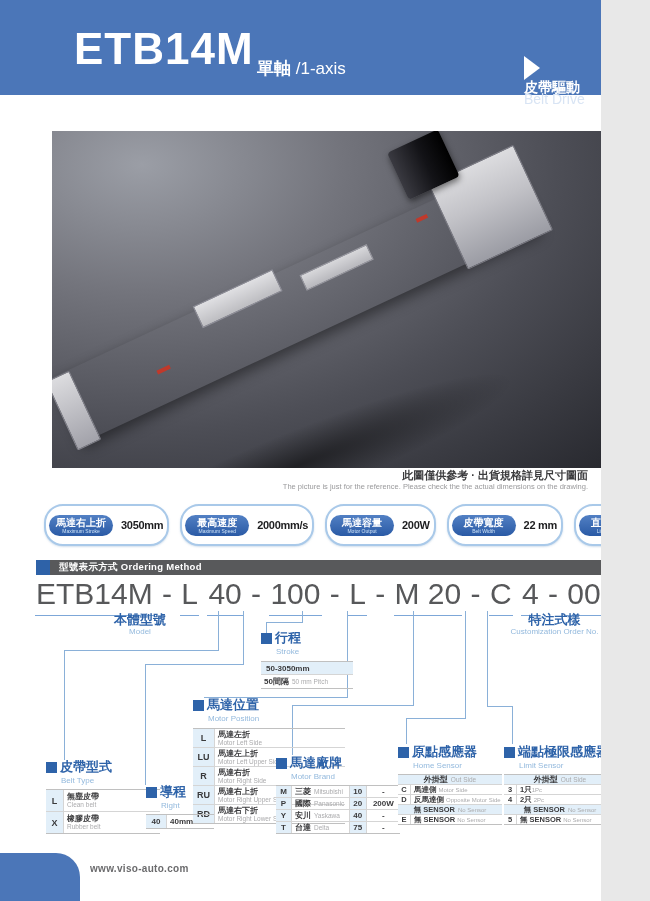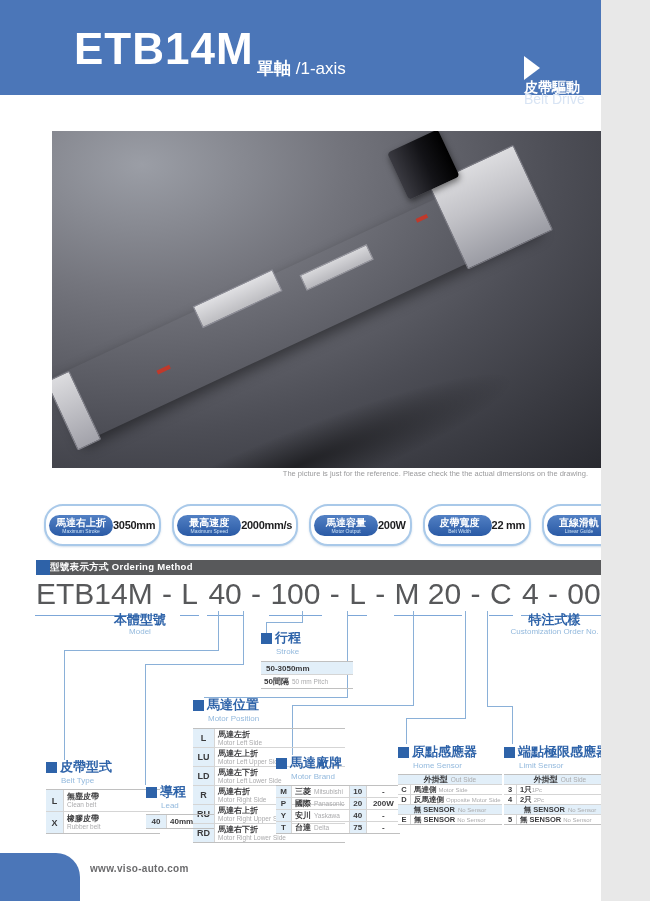--- a/index.html
+++ b/index.html
@@ -52,27 +52,27 @@
   .note-en{font-size:7.5px;color:#9a9a9c;line-height:10px;}
 
   
   .badges{position:absolute;left:44px;top:504px;width:572px;display:flex;gap:11px;}
   .badge{flex:1;height:34px;background:#fff;border:2px solid #a9c9e9;border-radius:19px;
          display:flex;align-items:center;padding:2px 4px 2px 3px;box-shadow:0 1px 2px rgba(120,160,200,.35);}
   .badge-label{background:linear-gradient(to bottom,#5280c4,#2a5aa5);border-radius:14px;
                color:#fff;text-align:center;padding:2px 6px;min-width:52px;}
   .badge-zh{font-size:10px;font-weight:bold;line-height:11px;white-space:nowrap;}
   .badge-en{font-size:5px;color:#cfe3f7;line-height:6px;white-space:nowrap;}
-  .badge-value{font-weight:bold;font-size:11px;color:#1d1d1f;margin-left:0;white-space:nowrap;letter-spacing:-0.3px;}
+  .badge-value{font-weight:bold;font-size:11px;color:#1d1d1f;margin-left:8px;white-space:nowrap;letter-spacing:-0.3px;}
 
   
   .section-bar{position:absolute;left:50px;top:560px;width:598px;height:15px;background:#58595b;
                display:flex;align-items:center;}
   .section-chip{position:absolute;left:-14px;top:0;width:14px;height:15px;background:#2e62a8;}
-  .section-title{color:#fff;font-size:9.5px;font-weight:bold;letter-spacing:0.3px;}
+  .section-title{color:#fff;font-size:9.5px;font-weight:bold;padding-left:9px;letter-spacing:0.3px;}
 
   .code-line{position:absolute;left:20px;top:577px;width:630px;text-align:center;
              font-size:30px;color:#57585a;white-space:nowrap;}
   .code-part{display:inline-block;border-bottom:1px solid #7da7d8;padding:0 1px 4px;}
   .code-sep{display:inline-block;padding:0 0 4px;white-space:pre;}
 
   
   .vl,.hl{position:absolute;background:#8ab0d8;}
   .vl{width:1px;} .hl{height:1px;}
 
@@ -138,20 +138,21 @@
       <div class="carriage"></div>
       <div class="plate2"></div>
       <div class="redmark1"></div>
       <div class="endblock"></div>
       <div class="motor"></div>
       <div class="redmark2"></div>
     </div>
   </div>
 
   <div class="note">
+    <div class="note-zh">此圖僅供參考 · 出貨規格詳見尺寸圖面</div>
     <div class="note-en">The picture is just for the reference. Please check the the actual dimensions on the drawing.</div>
   </div>
 
   <div class="badges">
     <div class="badge">
       <div class="badge-label">
         <div class="badge-zh">馬達右上折</div>
         <div class="badge-en">Maximum Stroke</div>
       </div>
       <div class="badge-value">3050mm</div>
@@ -263,27 +264,20 @@
         <div class="dcell">
             <div class="dzh">馬達左折</div>
             <div class="den">Motor Left Side</div>
           </div>
       </div>
       <div class="trow" style="height:18px;">
         <div class="ccell" style="width:21px;font-size:9px;">LU</div>
         <div class="dcell">
             <div class="dzh">馬達左上折</div>
             <div class="den">Motor Left Upper Side</div>
-          </div>
-      </div>
-      <div class="trow" style="height:18px;">
-        <div class="ccell" style="width:21px;font-size:9px;">LD</div>
-        <div class="dcell">
-            <div class="dzh">馬達左下折</div>
-            <div class="den">Motor Left Lower Side</div>
           </div>
       </div>
       <div class="trow" style="height:18px;">
         <div class="ccell" style="width:21px;font-size:9px;">R</div>
         <div class="dcell">
             <div class="dzh">馬達右折</div>
             <div class="den">Motor Right Side</div>
           </div>
       </div>
       <div class="trow" style="height:18px;">
@@ -473,21 +467,21 @@
           </div>
       </div>
     </div>
   </div>
 
   <div class="sec" style="left:146px;top:783px;">
     <div class="sec-title">
       <span class="sq"></span>
       <span class="sec-zh">導程</span>
     </div>
-    <div class="sec-en">Lead</div>
+    <div class="sec-en">Right</div>
     <div class="tbl" style="width:68px;margin-top:3px;">
       <div class="trow" style="height:13px;">
         <div class="ccell" style="width:20px;font-size:8px;">40</div>
         <div class="dcell" style="justify-content:center;">
             <span class="dzh">40mm</span>
           </div>
       </div>
     </div>
   </div>
 

